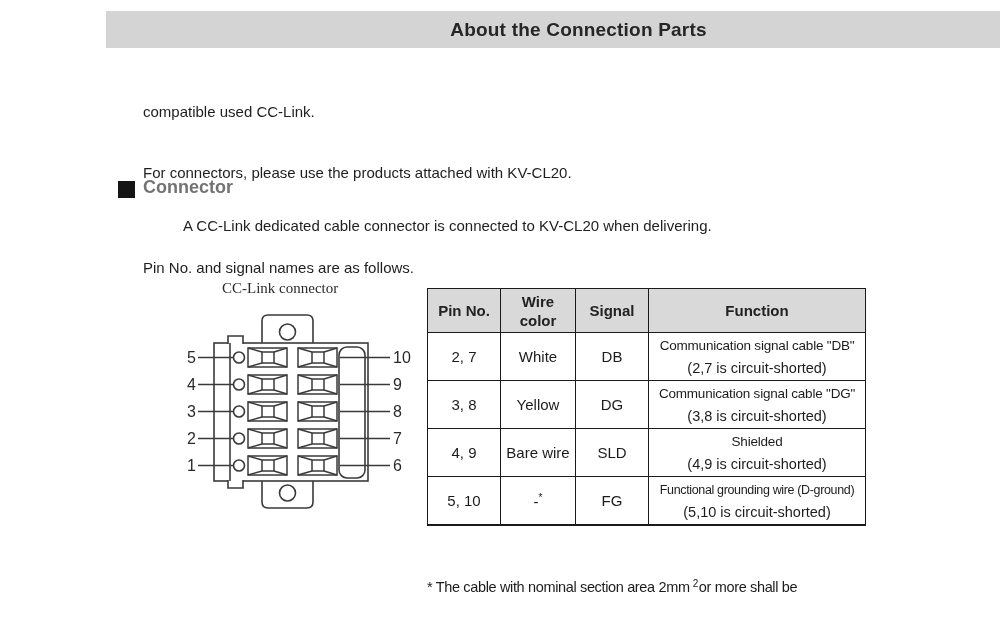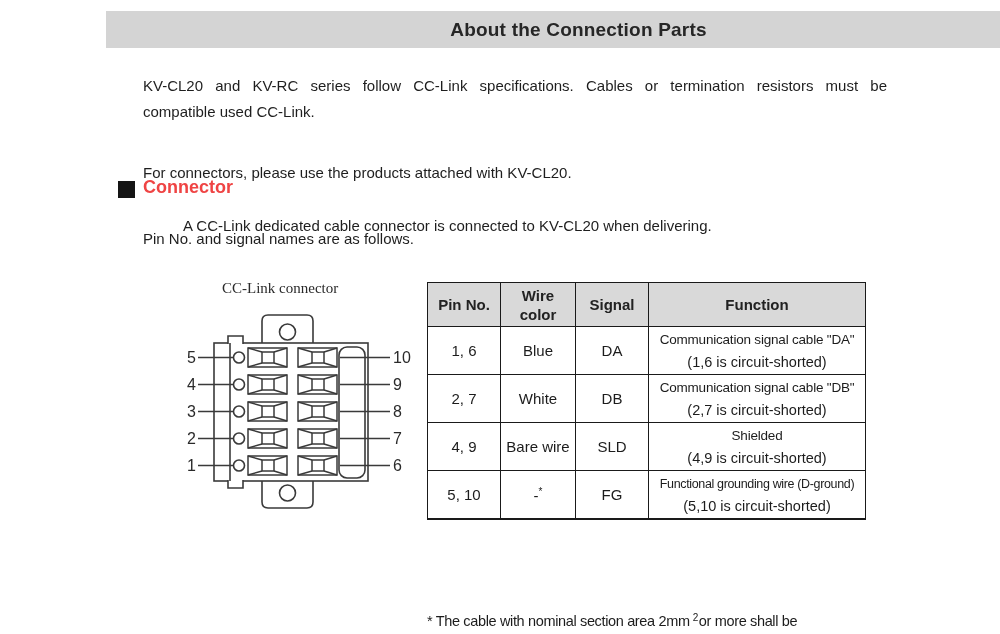--- a/index.html
+++ b/index.html
@@ -28,66 +28,65 @@
     white-space:nowrap;
   }
   
   .bodyline{font-size:15px;line-height:20px;color:var(--text);white-space:nowrap;}
   .jline{
     left:143px;width:744px;font-size:15px;line-height:20px;
     text-align:justify;text-align-last:justify;white-space:normal;
   }
   
   .sq{left:118px;top:181px;width:17px;height:17px;background:#151515;}
-  .sec-head{left:143px;top:177px;font-size:18px;font-weight:bold;color:#ef4444;white-space:nowrap;}
+  .sec-head{left:143px;top:177px;font-size:18px;font-weight:bold;color:#737373;white-space:nowrap;}
   .caption{left:222px;top:280px;font-size:15px;color:#2a2a2a;white-space:nowrap;font-family:Liberation Serif, serif;}
   
   table.pins{
-    position:absolute;left:427px;top:282px;width:438px;
+    position:absolute;left:427px;top:288px;width:438px;
     border-collapse:collapse;table-layout:fixed;
     font-size:15px;color:#1c1c1c;padding-left:30px;
   }
   table.pins th,table.pins td{border:1px solid #1a1a1a;padding:0;vertical-align:middle;}
   table.pins thead th{
     background:var(--table-header-bg);height:43px;
     font-size:15px;font-weight:bold;text-align:center;color:#222;
   }
   table.pins tbody td{height:47px;text-align:center;}
   table.pins tbody tr:last-child td{border-bottom:2px solid #1a1a1a;}
   .wire-head{width:48px;margin:0 auto;line-height:19px;}
   td.fn{text-align:left;padding:2px 3px 2px 5px;}
   td.fn div{line-height:22px;white-space:nowrap;}
   .fn-l1{font-size:13.5px;letter-spacing:-0.2px;}
   .fn-l2{font-size:14.5px;}
   .xcond{font-size:12.5px;letter-spacing:-0.35px;}
   sup.wsup{font-size:10px;vertical-align:6px;}
   
-  .footnote{left:427px;top:572px;width:470px;font-size:14.5px;letter-spacing:-0.35px;line-height:23px;color:#1c1c1c;margin-top:34px;}
+  .footnote{left:427px;top:572px;width:470px;font-size:14.5px;letter-spacing:-0.35px;line-height:23px;color:#1c1c1c;}
   .footnote sup{font-size:10px;vertical-align:5px;margin-left:3px;margin-right:1px;}
   .footnote .fline2{margin-left:14px;}
   
   svg.connector{left:178px;top:303px;width:234px;height:220px;position:absolute;}
 </style>
 </head>
 <body>
 
 <div id="page">
 
   <div class="abs title-bar">
     <span>About the Connection Parts</span>
   </div>
 
-  <div class="abs jline" style="top:76px;">KV-CL20 and KV-RC series follow CC-Link specifications. Cables or termination resistors must be</div>
   <div class="abs bodyline" style="left:143px;top:102px;">compatible used CC-Link.</div>
   <div class="abs bodyline" style="left:143px;top:137px;margin-top:26px;">For connectors, please use the products attached with KV-CL20.</div>
 
   <div class="abs sq"></div>
   <div class="abs sec-head">Connector</div>
   <div class="abs bodyline" style="left:143px;top:216px;margin-left:40px;">A CC-Link dedicated cable connector is connected to KV-CL20 when delivering.</div>
-  <div class="abs bodyline" style="left:143px;top:229px;">Pin No. and signal names are as follows.</div>
+  <div class="abs bodyline" style="left:143px;top:258px;">Pin No. and signal names are as follows.</div>
 
   <div class="abs caption">CC-Link connector</div>
 
   <svg class="connector" viewBox="178 303 234 220" xmlns="http://www.w3.org/2000/svg">
     <defs>
       <g id="slot" stroke="#3a3a3a" stroke-width="1.5" fill="none">
         <rect x="0" y="0" width="39" height="19"></rect>
         <rect x="14" y="4" width="12" height="11"></rect>
         <line x1="0" y1="0" x2="14" y2="4"></line>
         <line x1="39" y1="0" x2="26" y2="4"></line>
@@ -166,38 +165,38 @@
         <th>Pin No.</th>
         <th>
             <div class="wire-head">Wire color</div>
           </th>
         <th>Signal</th>
         <th>Function</th>
       </tr>
     </thead>
     <tbody>
       <tr>
-        <td>1, 6</td>
-        <td>Blue</td>
-        <td>DA</td>
-        <td class="fn">
-          <div class="fn-l1">Communication signal cable "DA"</div>
-          <div class="fn-l2">(1,6 is circuit-shorted)</div>
-        </td>
-      </tr>
-      <tr>
         <td>2, 7</td>
         <td>White</td>
         <td>DB</td>
         <td class="fn">
           <div class="fn-l1">Communication signal cable "DB"</div>
           <div class="fn-l2">(2,7 is circuit-shorted)</div>
         </td>
       </tr>
       <tr>
+        <td>3, 8</td>
+        <td>Yellow</td>
+        <td>DG</td>
+        <td class="fn">
+          <div class="fn-l1">Communication signal cable "DG"</div>
+          <div class="fn-l2">(3,8 is circuit-shorted)</div>
+        </td>
+      </tr>
+      <tr>
         <td>4, 9</td>
         <td>Bare wire</td>
         <td>SLD</td>
         <td class="fn">
           <div class="fn-l1">Shielded</div>
           <div class="fn-l2">(4,9 is circuit-shorted)</div>
         </td>
       </tr>
       <tr>
         <td>5, 10</td>

